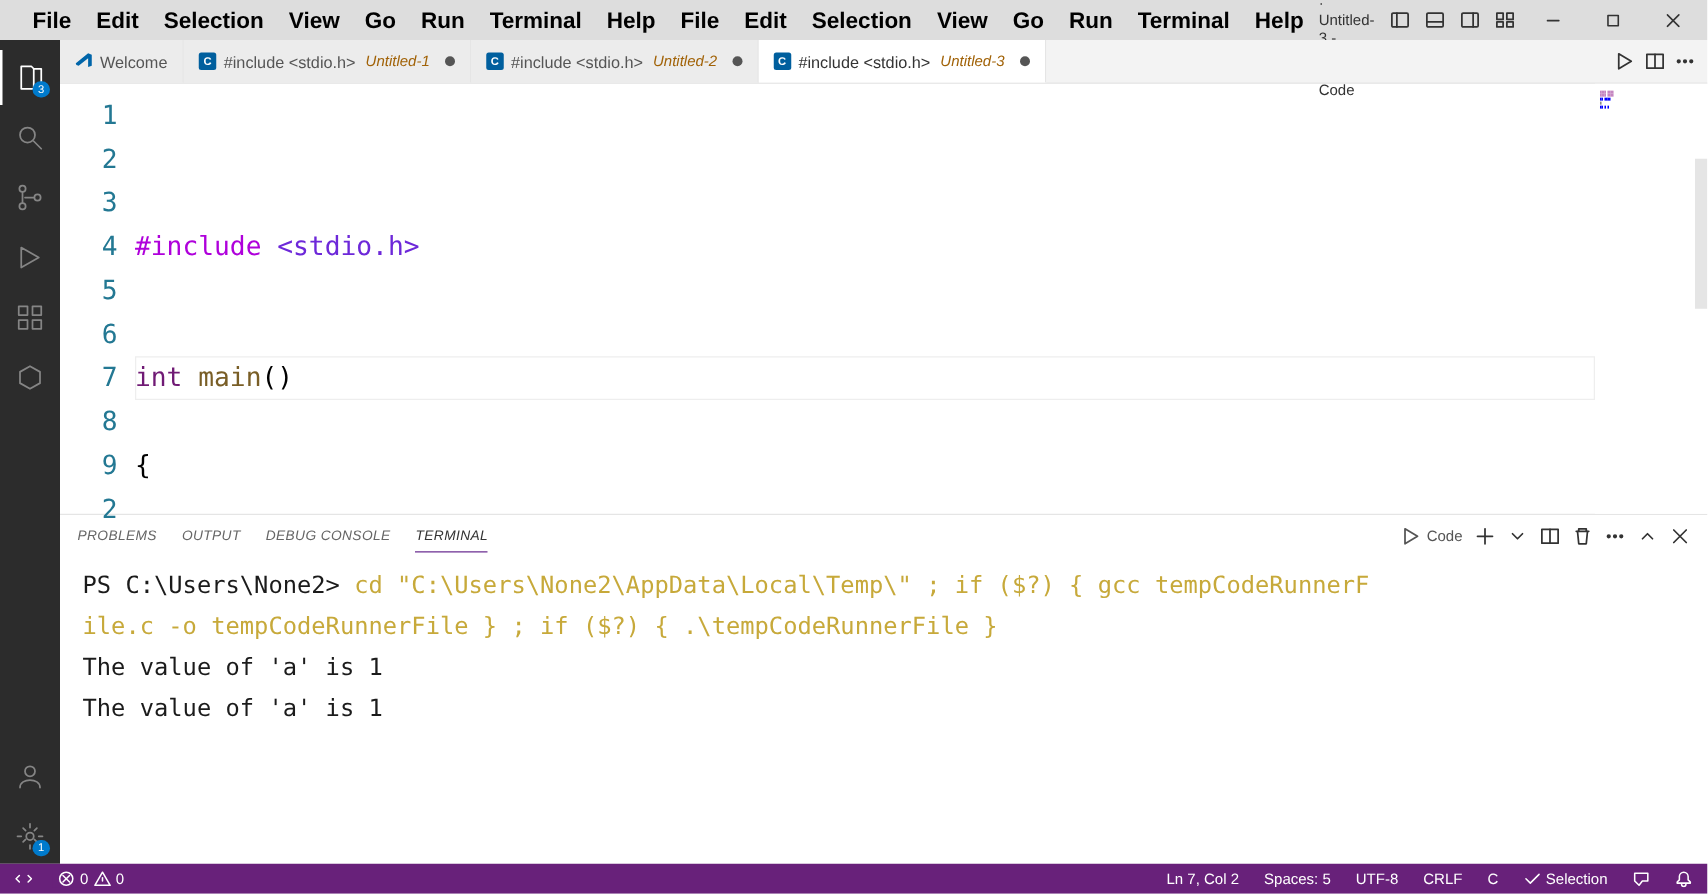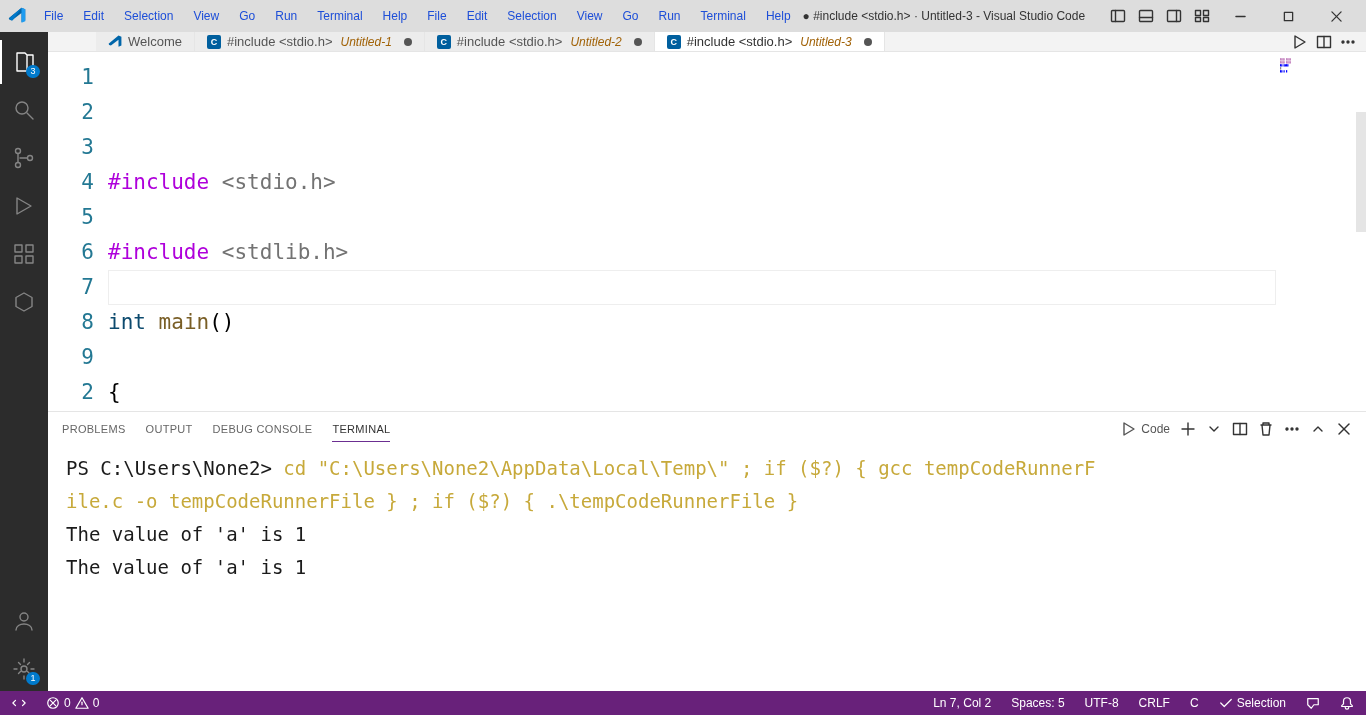--- a/index.html
+++ b/index.html
@@ -1,57 +1,57 @@
 <!DOCTYPE html>
 <html><head>
 <meta charset="utf-8">
 <style>
 * { margin:0; padding:0; box-sizing:border-box; }
 body { font-family:"Segoe UI",Arial,sans-serif; font-size:13px; color:#333; background:#fff; width:1366px; height:715px; overflow:hidden; display:flex; flex-direction:column; }
 .titlebar { height:32px; background:#dddddd; display:flex; align-items:center; padding:0 8px; gap:4px; -webkit-user-select:none; user-select:none; }
 .titlebar .logo { width:18px; height:18px; margin-right:6px; }
-.titlebar .menu-item { padding:4px 8px; color:#1d4ed8; cursor:pointer; font-size:12px; }
+.titlebar .menu-item { padding:4px 8px; color:#000000; cursor:pointer; font-size:18px;font-weight:bold; }
 .titlebar .title { flex:1; font-size:12px; color:#333; }
 .titlebar .wc { display:flex; align-items:center; gap:4px; }
 .titlebar .wc .layout-ico { width:16px; height:16px; margin:0 4px; cursor:pointer; }
 .titlebar .wc .ctrl { width:44px; height:32px; display:flex; align-items:center; justify-content:center; cursor:pointer; }
 
 .main { flex:1; display:flex; min-height:0; }
 .activitybar { width:48px; background:#2c2c2c; display:flex; flex-direction:column; align-items:center; padding-top:8px; gap:4px; }
 .activitybar .ab-item { width:48px; height:44px; display:flex; align-items:center; justify-content:center; cursor:pointer; position:relative; }
 .activitybar .ab-item svg { width:24px; height:24px; }
 .activitybar .ab-item.active { border-left:2px solid #fff; }
 .activitybar .ab-item .badge { position:absolute; bottom:6px; right:8px; background:#007acc; color:#fff; font-size:9px; border-radius:8px; padding:0 4px; line-height:13px; min-width:14px; text-align:center; }
 .activitybar .spacer { flex:1; }
 
 .editorarea { flex:1; display:flex; flex-direction:column; min-width:0; }
-.tabbar { height:20px; background:#f3f3f3; display:flex; align-items:stretch; border-bottom:1px solid #e5e5e5;padding-left:48px; }
+.tabbar { height:35px; background:#f3f3f3; display:flex; align-items:stretch; border-bottom:1px solid #e5e5e5; }
 .tab { display:flex; align-items:center; padding:0 12px; gap:6px; border-right:1px solid #e5e5e5; cursor:pointer; font-size:13px; color:#555; background:#ececec; white-space:nowrap; }
 .tab.active { background:#ffffff; color:#333; }
 .tab .tab-ico { width:14px; height:14px; }
 .tab .sub { color:#a16207; font-size:12px; margin-left:2px; font-style:italic; }
 .tab .dirty { width:8px; height:8px; border-radius:50%; background:#555; margin-left:6px; }
 .tabactions { margin-left:auto; display:flex; align-items:center; gap:8px; padding:0 10px; }
 .tabactions svg { width:16px; height:16px; cursor:pointer; }
 
 .editor-split { flex:1; display:flex; flex-direction:column; min-height:0; }
 .code-pane { flex:1; display:flex; min-height:0; position:relative; }
 .gutter { width:60px; text-align:right; padding:8px 14px 8px 0; font-family:Consolas,monospace; font-size:21px; color:#237893; line-height:35px; }
 .code { flex:1; padding:8px 0; font-family:Consolas,monospace; font-size:21px; line-height:35px; color:#000; white-space:pre; overflow:hidden; position:relative; }
-.code .kw { color:#0c4a6e;text-align:right; }
+.code .kw { color:#701a75;text-align:right; }
 .code .pre { color:#af00db;text-align:right; }
-.code .str { color:#737373; }
+.code .str { color:#6d28d9; }
 .code .fn { color:#795e26; }
 .code .cur-line { position:absolute; left:0; right:0; height:35px; box-shadow:inset 0 0 0 1px #eee; pointer-events:none; }
 .minimap { width:90px; background:#fff; position:relative; padding:6px 4px; font-size:2px; line-height:3px; font-family:Consolas,monospace; color:#888; overflow:hidden; }
 .minimap .slider { position:absolute; top:60px; right:0; width:10px; height:120px; background:#ccc; opacity:.5; }
 
 .panel { height:280px; border-top:1px solid #e5e5e5; display:flex; flex-direction:column; }
 .panel-tabs { height:34px; display:flex; align-items:center; padding:0 14px; gap:20px; font-size:11px; }
-.panel-tab { color:#666; cursor:pointer; text-transform:uppercase; letter-spacing:.3px; padding:6px 0; }
+.panel-tab { color:#666; cursor:pointer; text-transform:uppercase; letter-spacing:.3px; padding:6px 0;font-style:italic; }
 .panel-tab.active { color:#333; border-bottom:1px solid #6b2e91; }
 .panel-actions { margin-left:auto; display:flex; gap:10px; }
 .panel-actions svg { width:16px; height:16px; cursor:pointer; }
 .panel-actions .code-runner { display:flex; align-items:center; gap:4px; border:0; font-size:12px; color:#555; cursor:pointer; }
 .terminal-body { flex:1; padding:6px 18px; font-family:Consolas,monospace; font-size:19px; line-height:33px; color:#1b1b1b; overflow:hidden; }
 .terminal-body .cmd { color:#c7a93a; }
 .terminal-body .cursor-box { display:inline-block; width:11px; height:22px; border:1px solid #666; vertical-align:middle; margin-left:4px; }
 
 .statusbar { height:24px; background:#68217a; color:#fff; display:flex; align-items:center; font-size:12px; padding:0 8px; gap:12px; }
 .statusbar .sb-item { display:flex; align-items:center; gap:4px; cursor:pointer; padding:0 4px; }
@@ -234,21 +234,21 @@
             <div>4</div>
             <div>5</div>
             <div>6</div>
             <div>7</div>
             <div>8</div>
             <div>9</div>
             <div>2</div>
           </div>
         <div class="code" id="code-slot">
           <div class="cur-line" style="top:218px"></div>
-        <div><span class="pre">#include</span> <span class="str">&lt;stdio.h&gt;</span></div><div>&nbsp;</div><div><span class="pre">#include</span> <span class="str">&lt;stdlib.h&gt;</span></div><div>&nbsp;</div><div><span class="kw">int</span> <span class="fn">main</span>()</div><div>&nbsp;</div><div>{</div></div>
+        <div><span class="pre">#include</span> <span class="str">&lt;stdio.h&gt;</span></div><div>&nbsp;</div><div>&nbsp;</div><div><span class="kw">int</span> <span class="fn">main</span>()</div><div>&nbsp;</div><div>{</div></div>
         <div class="minimap">
           <div style="color:#c586c0">████ ████</div>
           <div></div>
           <div style="color:#c586c0">████ ████</div>
           <div></div>
           <div style="color:#0000ff">██ ████</div>
           <div></div>
           <div>█</div>
           <div></div>
           <div style="color:#0000ff"> ██ █ █</div>

